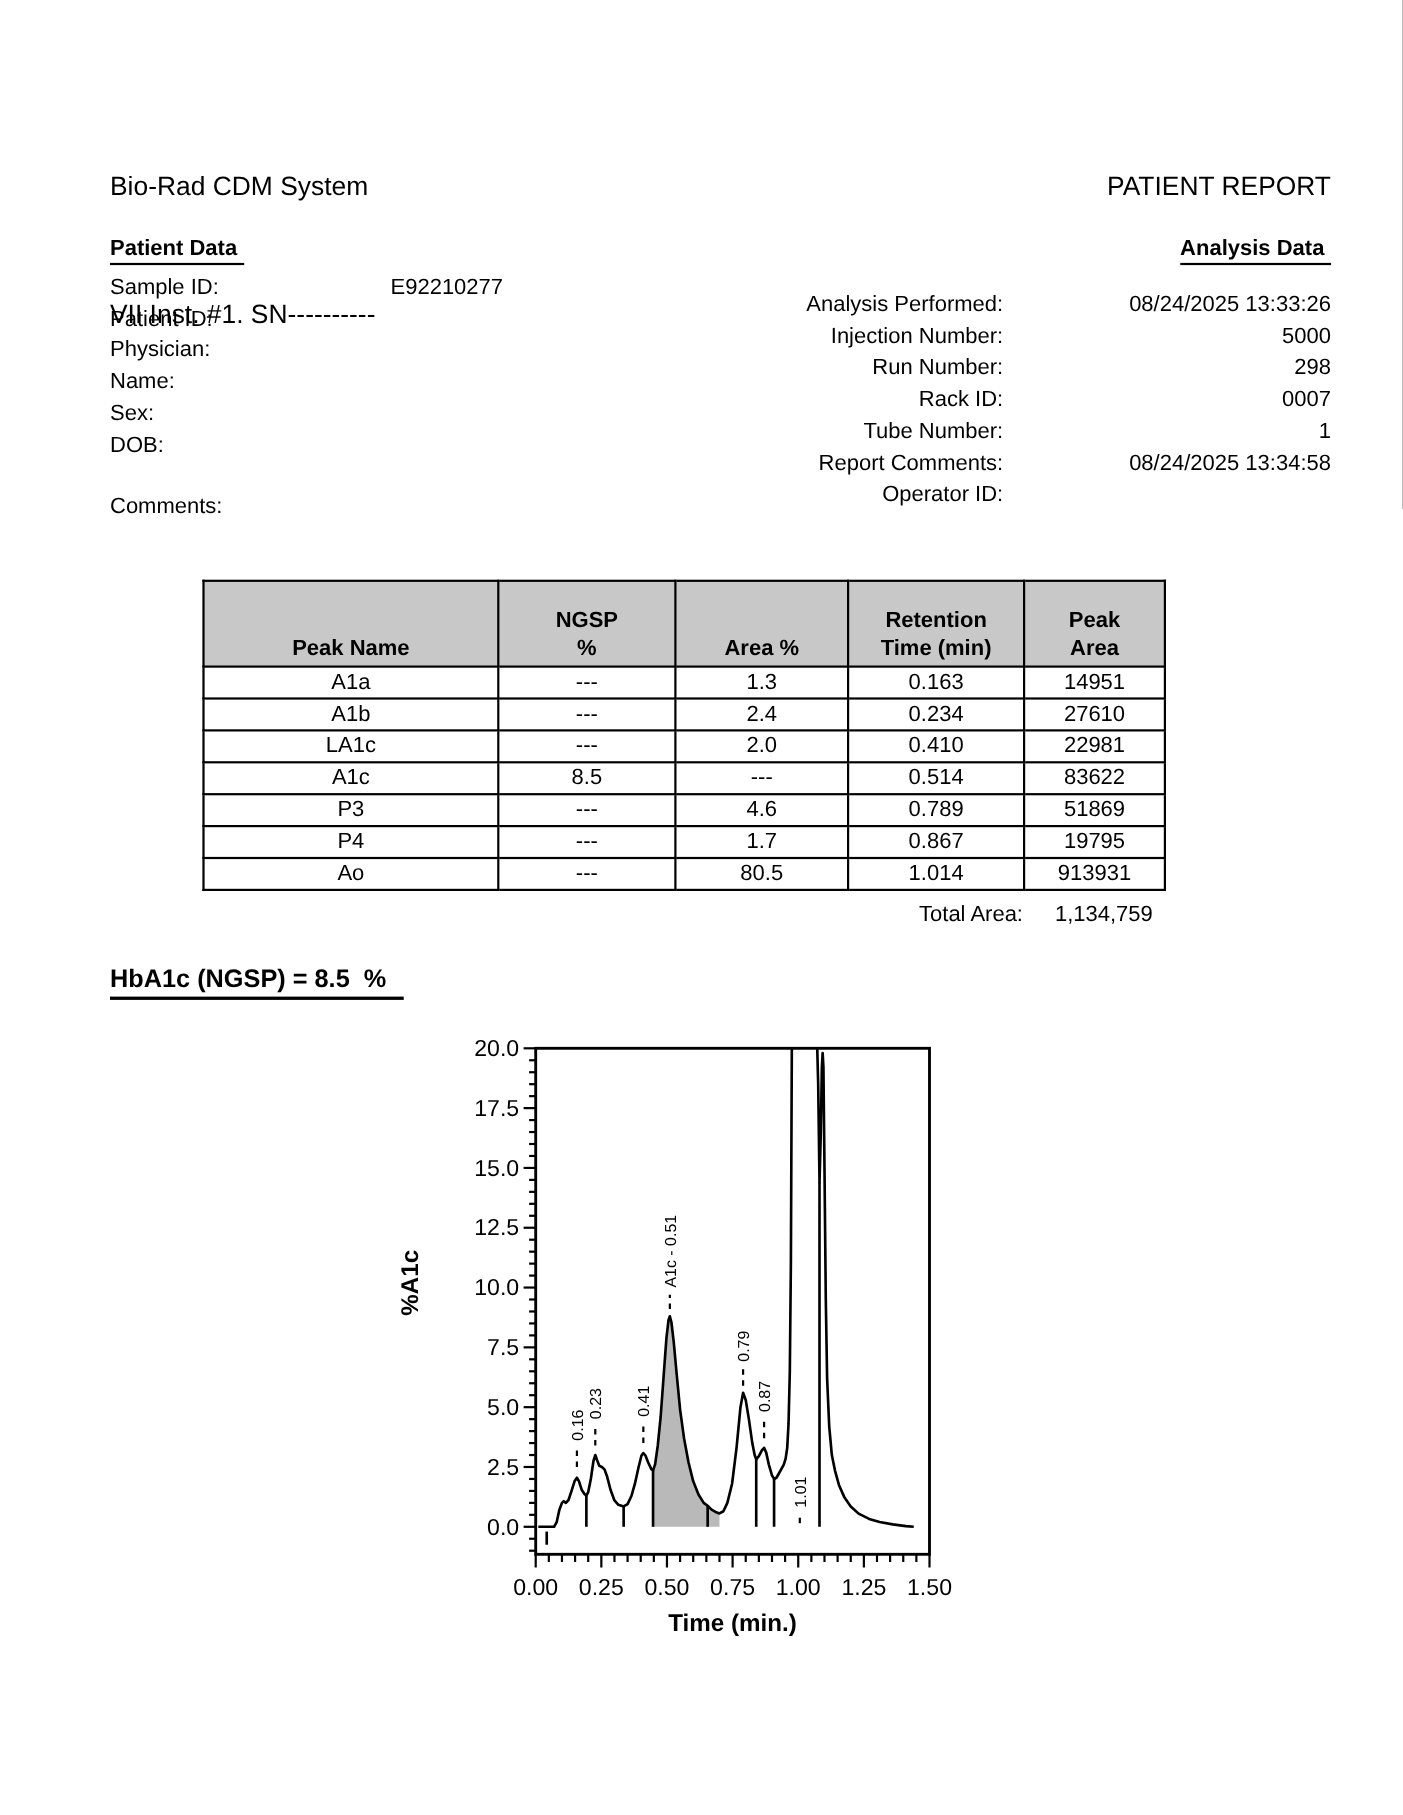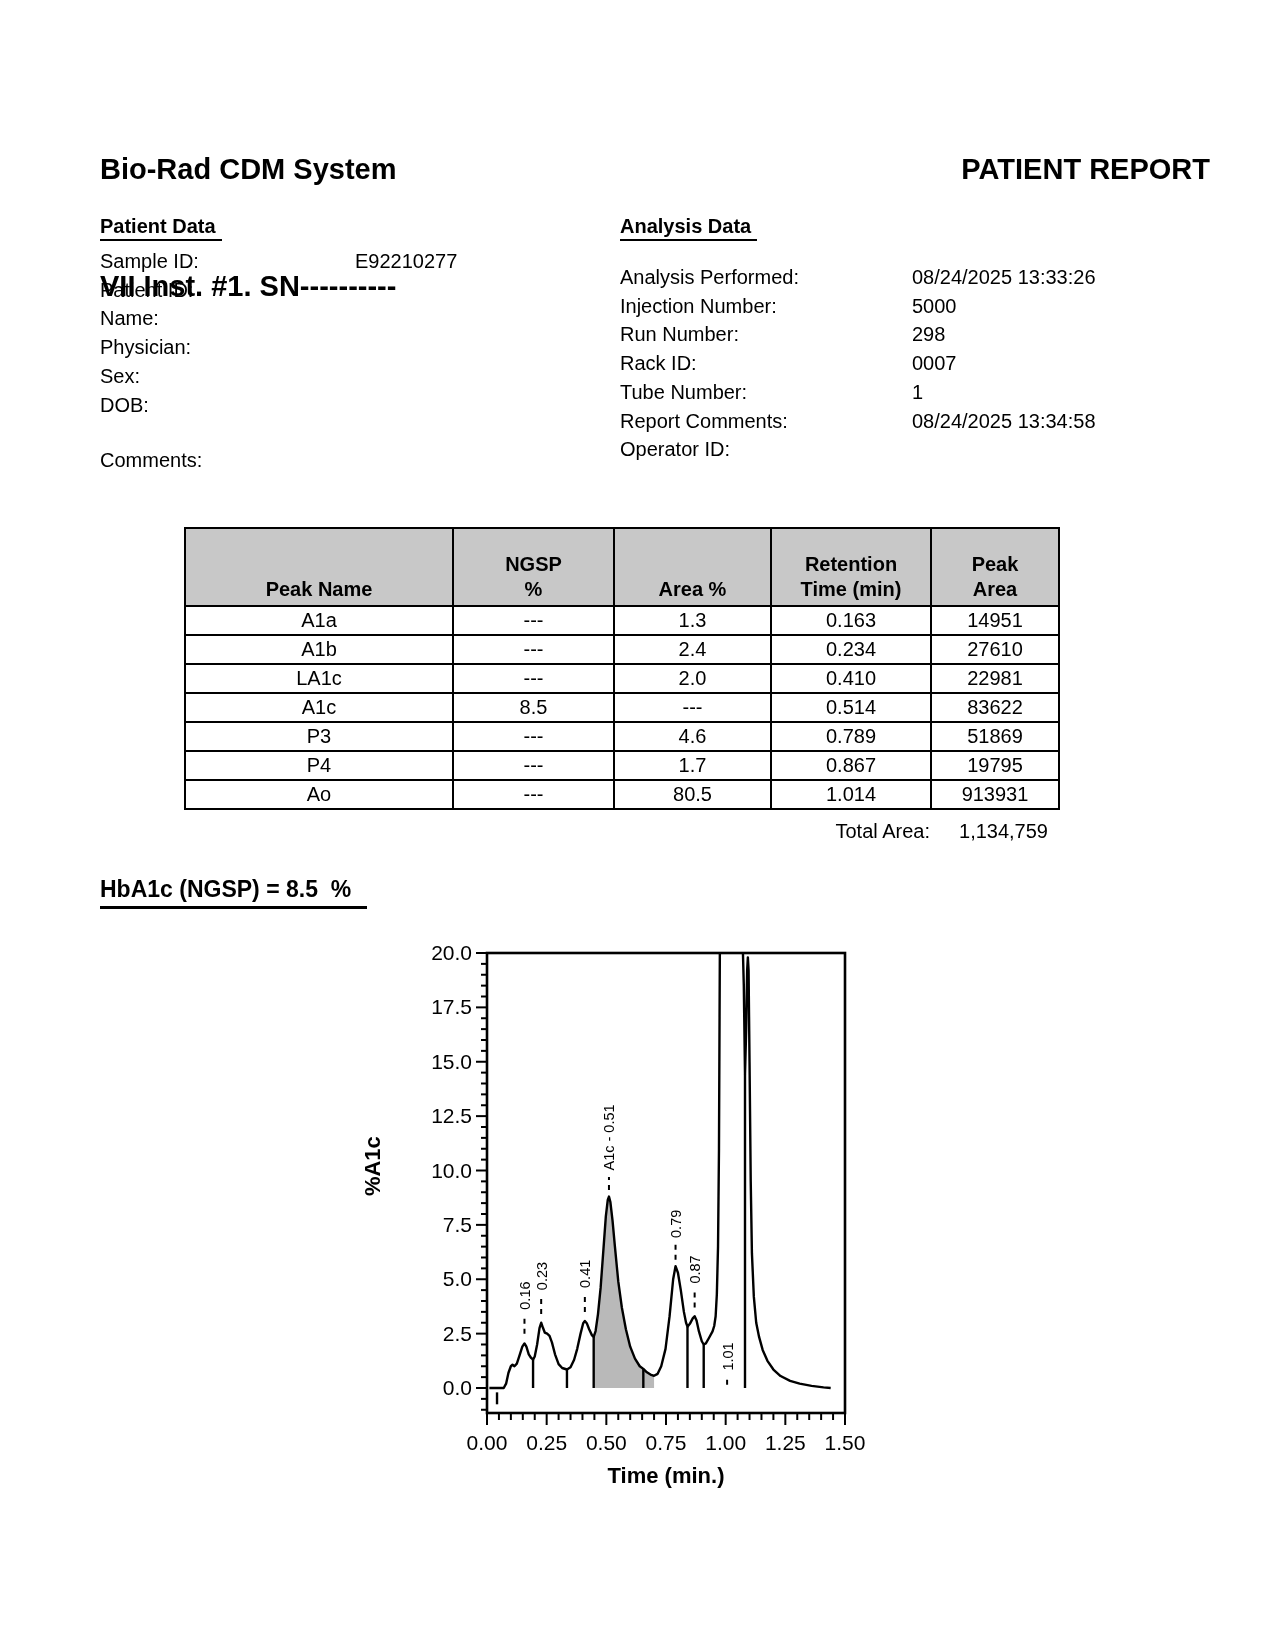--- a/index.html
+++ b/index.html
@@ -4,21 +4,21 @@
 <style>
   html,body{margin:0;padding:0;background:#888;}
   .page{
     position:relative; width:1275px; height:1650px; margin:0 auto;
     background:#ffffff; color:#000;
     font-family:"Liberation Sans", sans-serif;
     overflow:hidden;
   }
   .abs{position:absolute;}
   
-  .hdr{font-size:29px; font-weight:bold; line-height:39px; white-space:pre;}
+  .hdr{font-size:24px; font-weight:normal; line-height:39px; white-space:pre;}
   .hdr-right{text-align:right;}
   
   .sec-title{
     font-size:20px; font-weight:bold; display:inline-block;
     border-bottom:2.5px solid #000; padding-right:6px; padding-bottom:1px;
   }
   .fieldrow{display:flex; font-size:20px; line-height:28.7px; white-space:pre;}
   .flabel{flex:0 0 auto;}
   .pat .flabel{width:255px;}
   .ana .flabel{width:292px;}
@@ -51,29 +51,29 @@
   </div>
   <div class="abs hdr hdr-right" style="right:65px;top:72px;">
     <div>PATIENT REPORT</div>
   </div>
 
   <div class="abs pat" style="left:100px;top:215px;width:500px;">
     <span class="sec-title">Patient Data</span>
     <div style="margin-top:6px;" id="patient-fields">
         <div class="fieldrow"><span class="flabel">Sample ID:</span><span class="fvalue">E92210277</span></div>
         <div class="fieldrow"><span class="flabel">Patient ID:</span><span class="fvalue"></span></div>
+        <div class="fieldrow"><span class="flabel">Physician:</span><span class="fvalue"></span></div>
         <div class="fieldrow"><span class="flabel">Name:</span><span class="fvalue"></span></div>
-        <div class="fieldrow"><span class="flabel">Physician:</span><span class="fvalue"></span></div>
         <div class="fieldrow"><span class="flabel">Sex:</span><span class="fvalue"></span></div>
         <div class="fieldrow"><span class="flabel">DOB:</span><span class="fvalue"></span></div>
       </div>
     <div class="comments">Comments:</div>
   </div>
 
-  <div class="abs ana" style="left:620px;top:215px;width:590px;">
+  <div class="abs ana" style="left:620px;top:215px;width:590px;text-align:right;">
     <span class="sec-title">Analysis Data</span>
     <div style="margin-top:22px;" id="analysis-fields">
         <div class="fieldrow"><span class="flabel">Analysis Performed:</span><span class="fvalue">08/24/2025 13:33:26</span></div>
         <div class="fieldrow"><span class="flabel">Injection Number:</span><span class="fvalue">5000</span></div>
         <div class="fieldrow"><span class="flabel">Run Number:</span><span class="fvalue">298</span></div>
         <div class="fieldrow"><span class="flabel">Rack ID:</span><span class="fvalue">0007</span></div>
         <div class="fieldrow"><span class="flabel">Tube Number:</span><span class="fvalue">1</span></div>
         <div class="fieldrow"><span class="flabel">Report Comments:</span><span class="fvalue">08/24/2025 13:34:58</span></div>
         <div class="fieldrow"><span class="flabel">Operator ID:</span><span class="fvalue"></span></div>
       </div>

